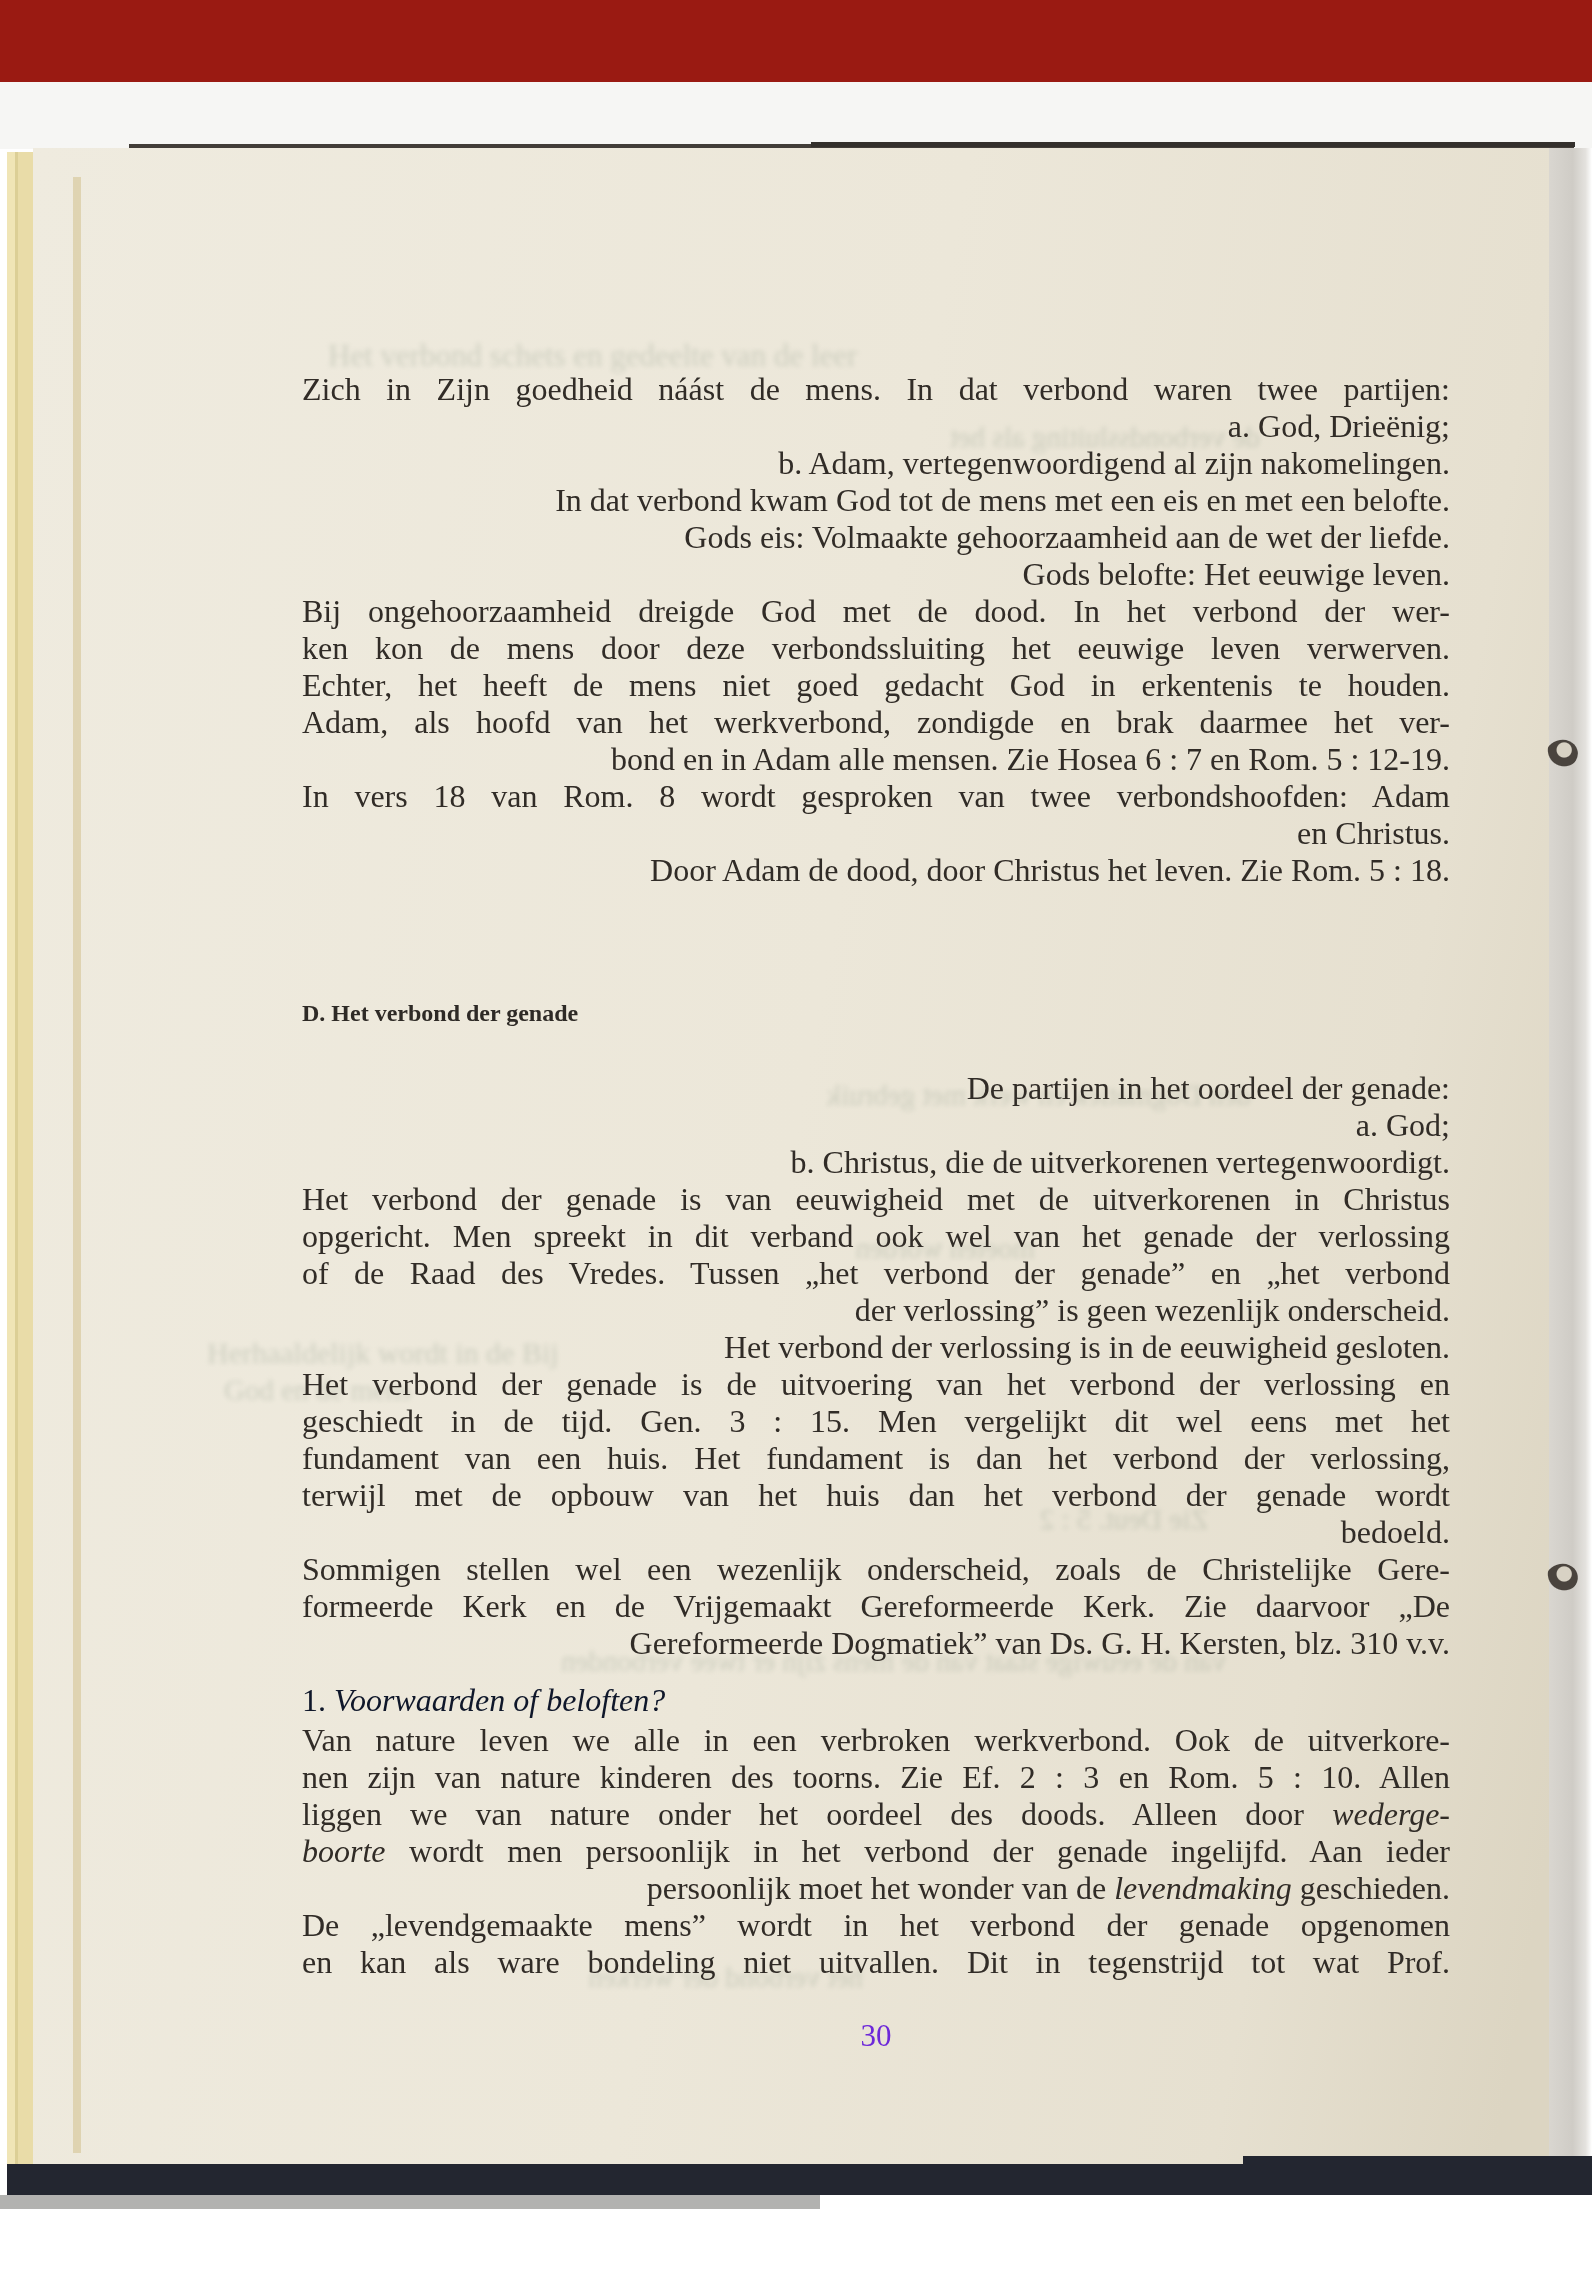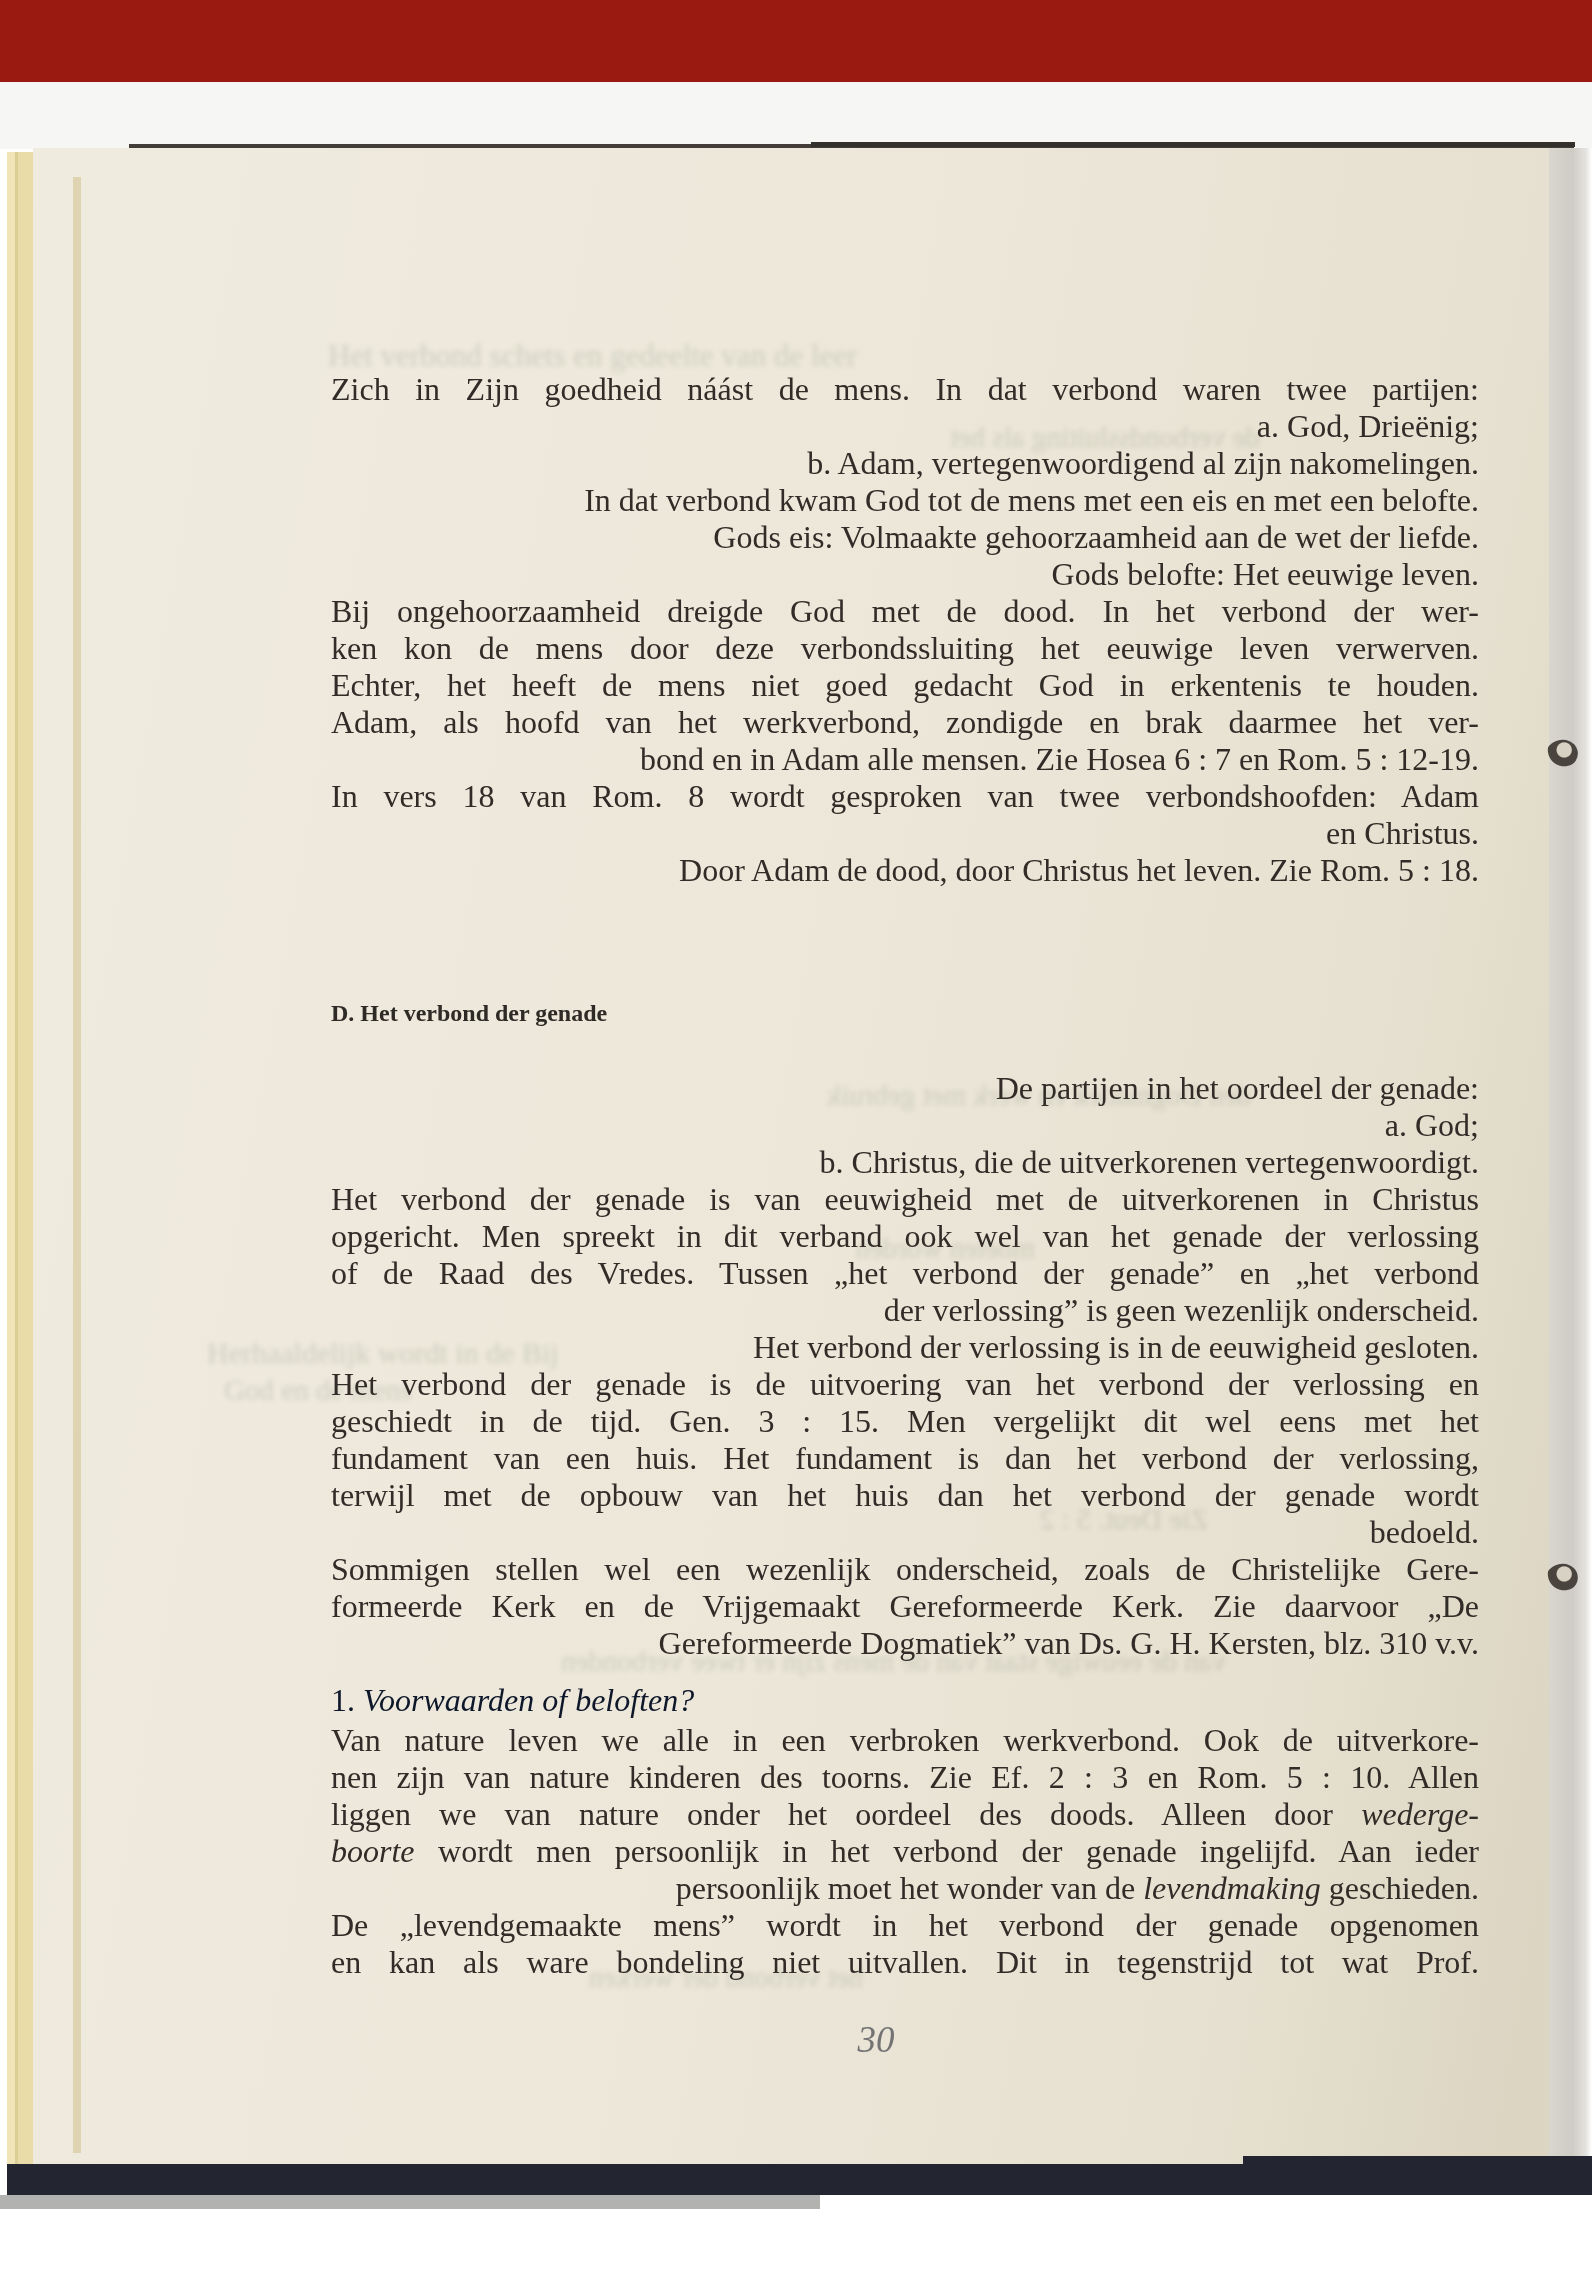--- a/index.html
+++ b/index.html
@@ -41,27 +41,27 @@
   #bottom-bar-step{left:1243px;top:2156px;width:350px;height:12px;background:#232630;}
   #bottom-gray{left:0;top:2195px;width:820px;height:14px;background:#b2b2b0;}
   
   #ghost-layer{left:0;top:0;width:1592px;height:2295px;pointer-events:none;}
   .ghost{
     position:absolute;color:#8d9a88;opacity:.32;filter:blur(2.6px);
     font-family:"Liberation Serif","DejaVu Serif",serif;white-space:nowrap;overflow:hidden;
   }
   .ghost.mir{transform:scaleX(-1);}
   
-  .textcol{position:absolute;left:302px;width:1148px;color:#312c27;margin-left:29px;}
+  .textcol{position:absolute;left:302px;width:1148px;color:#312c27;}
   .line{height:37px;line-height:37px;font-size:32px;overflow:hidden;text-align:right;}
   .line.fill{text-align:justify;text-align-last:justify;}
   .it{font-style:italic;}
   #heading-d{left:302px;top:994px;width:1148px;font-weight:bold;font-size:24px;line-height:38px;color:#2e2a26;}
   #subheading-1{left:302px;top:1681px;width:1148px;font-size:32px;line-height:38px;color:#0f172a;}
-  #page-number{left:302px;top:2018px;width:1148px;text-align:center;font-size:37px;color:#737373;font-style:italic;}
+  #page-number{left:302px;top:2018px;width:1148px;text-align:center;font-size:31px;color:#6d28d9;}
 </style>
 </head>
 <body>
 
 <div class="abs" id="red-bar"></div>
 <div class="abs" id="top-band"></div>
 <div class="abs" id="book-page"></div>
 <div class="abs" id="left-edges"></div>
 <div class="abs" id="inner-edge-line"></div>
 <div class="abs" id="top-edge-line"></div>

